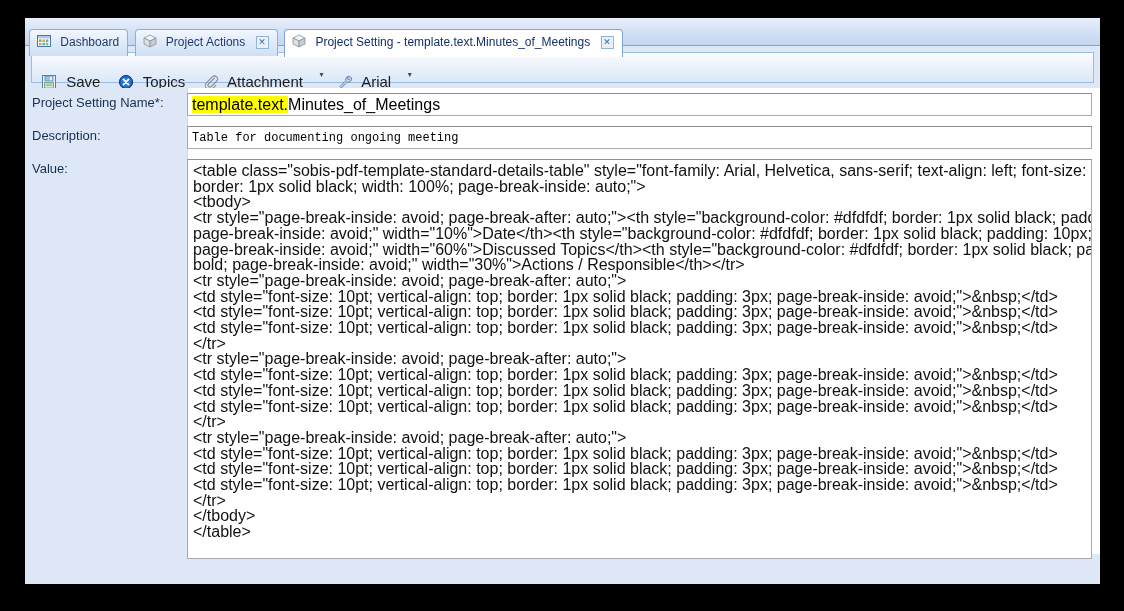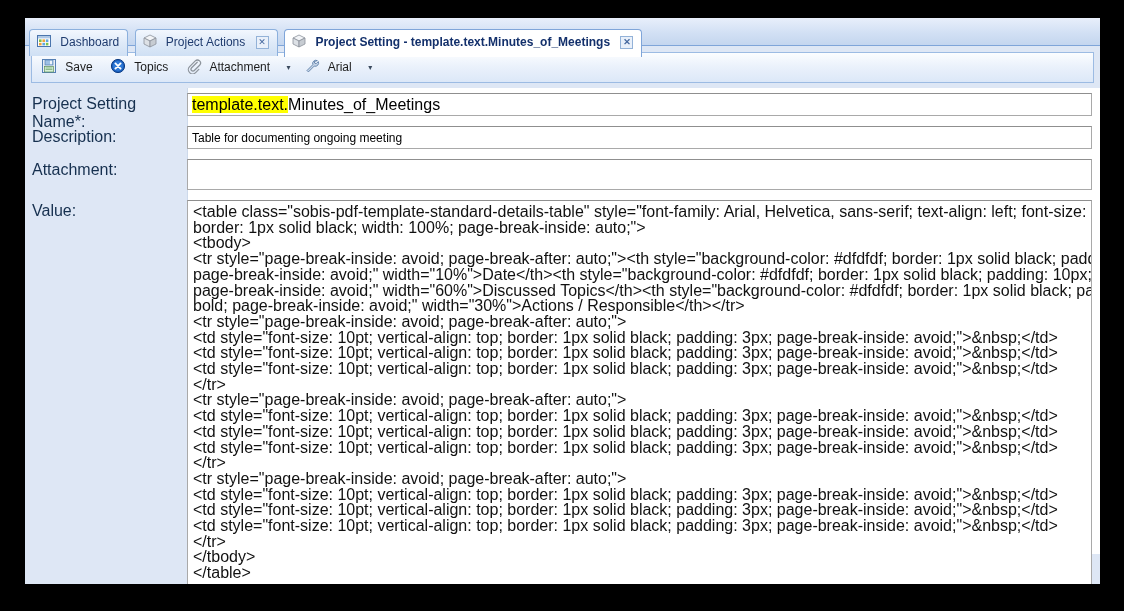--- a/index.html
+++ b/index.html
@@ -45,21 +45,21 @@
     line-height: 25px;
     font-size: 12px;
     color: #1f3b6e;
     position: relative;
     cursor: pointer;
   }
   .tab + .tab { margin-left: 2px; }
   .tab.active {
     background: #ffffff;
     border-color: #7fa5d9;
-    font-weight: bold;
+    font-weight: normal;
     color: #13306b;
     height: 28px;
     z-index: 3;
   }
   .tab .ticon {
     display: inline-block;
     width: 16px;
     height: 16px;
     vertical-align: -3px;
     margin-right: 5px;
@@ -91,25 +91,26 @@
     background: linear-gradient(to bottom,#fbfdff 0%, #eaf1fb 48%, #dce8f8 100%);
     padding: 2px 4px;
     box-sizing: content-box;
     white-space: nowrap;
   }
   .tbtn {
     display: inline-block;
     height: 23px;
     line-height: 23px;
     padding: 0 7px 0 4px;
-    font-size: 12px;
+    font-size: 15px;
     color: #1c1c1c;
     cursor: pointer;
     vertical-align: middle;
     border: 1px solid transparent;
+    margin-top: 14px;
   }
   .tbtn .bicon {
     display: inline-block;
     width: 16px; height: 16px;
     vertical-align: -3px;
     margin-right: 5px;
   }
   .tarrow {
     display: inline-block;
     width: 12px;
@@ -138,32 +139,32 @@
   .row {
     position: relative;
     padding: 5px 8px 5px 0;
     margin-left: 162px;
   }
   .rlabel {
     position: absolute;
     left: -155px;
     top: 7px;
     width: 150px;
-    font-size: 16px;
+    font-size: 13px;
     color: #16304f;
   }
   .inp {
     display: block;
     width: 100%;
     box-sizing: border-box;
     height: 23px;
     border: 1px solid #a9a9a9;
     border-top-color: #8f8f8f;
     background: #ffffff;
-    font-family: Liberation Sans, sans-serif;
+    font-family: Liberation Mono, monospace;
     font-size: 12px;
     color: #000;
     padding: 0 4px;
     outline: none;
   }
   .inp.tall { height: 31px; }
   .hl-wrap {
     position: relative;
     width: 100%;
     height: 23px;
@@ -305,24 +306,20 @@
       <div class="hl-wrap">
         <span class="hl">template.text.</span><span>Minutes_of_Meetings</span>
       </div>
     </div>
 
     <div class="row">
       <span class="rlabel">Description:</span>
       <input class="inp" type="text" value="Table for documenting ongoing meeting" style="">
     </div>
 
-    <div class="row">
-      <span class="rlabel">Attachment:</span>
-      <input class="inp tall" type="text" value="" style="">
-    </div>
 
     <div class="row">
       <span class="rlabel">Value:</span>
       <div class="valuebox" contenteditable="false" style="">&lt;table class="sobis-pdf-template-standard-details-table" style="font-family: Arial, Helvetica, sans-serif; text-align: left; font-size: 10pt; border-collapse: collapse;
 border: 1px solid black; width: 100%; page-break-inside: auto;"&gt;
 &lt;tbody&gt;
 &lt;tr style="page-break-inside: avoid; page-break-after: auto;"&gt;&lt;th style="background-color: #dfdfdf; border: 1px solid black; padding: 10px; font-weight: bold;
 page-break-inside: avoid;" width="10%"&gt;Date&lt;/th&gt;&lt;th style="background-color: #dfdfdf; border: 1px solid black; padding: 10px; font-weight: bold;
 page-break-inside: avoid;" width="60%"&gt;Discussed Topics&lt;/th&gt;&lt;th style="background-color: #dfdfdf; border: 1px solid black; padding: 10px; font-weight:
 bold; page-break-inside: avoid;" width="30%"&gt;Actions / Responsible&lt;/th&gt;&lt;/tr&gt;

